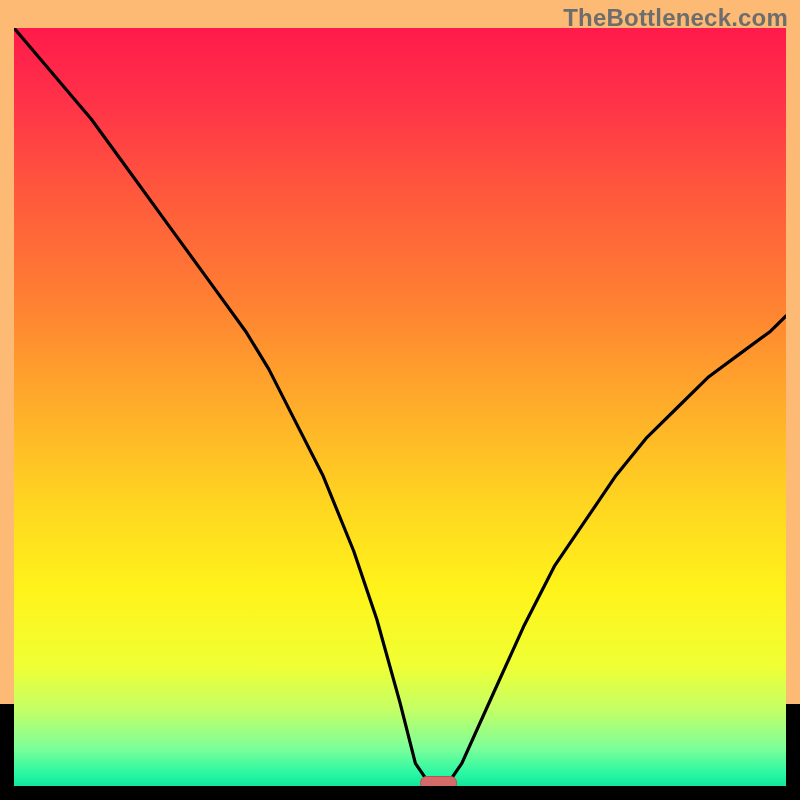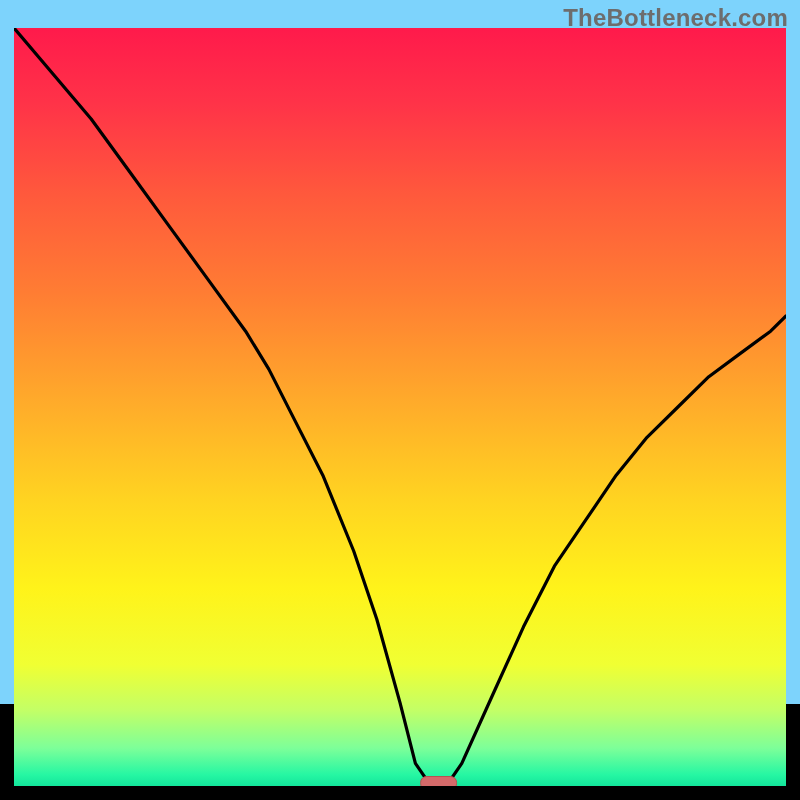--- a/index.html
+++ b/index.html
@@ -8,21 +8,21 @@
     width: 800px;
     height: 800px;
     background: #000;
     font-family: Arial, Helvetica, sans-serif;
     overflow: hidden;
   }
   .frame {
     position: relative;
     width: 800px;
     height: 704px;
-    background: #7dd3fc;
+    background: #fdba74;
   }
   .watermark {
     position: absolute;
     top: 4px;
     right: 12px;
     color: #6d6d6d;
     font-size: 24px;
     font-weight: 600;
     letter-spacing: 0.2px;
     z-index: 10;

